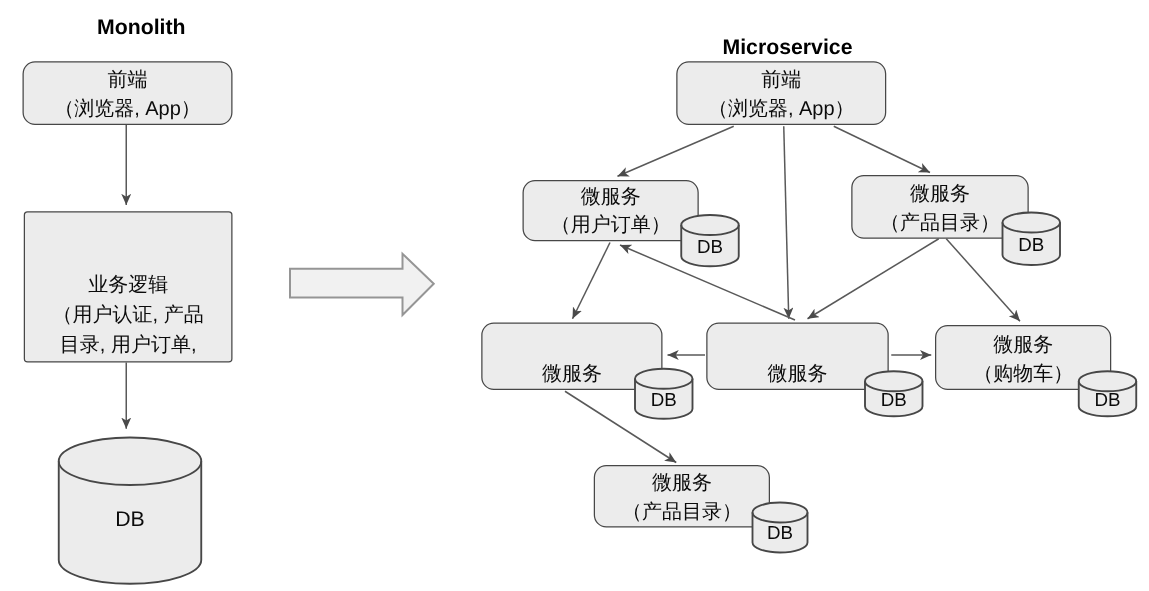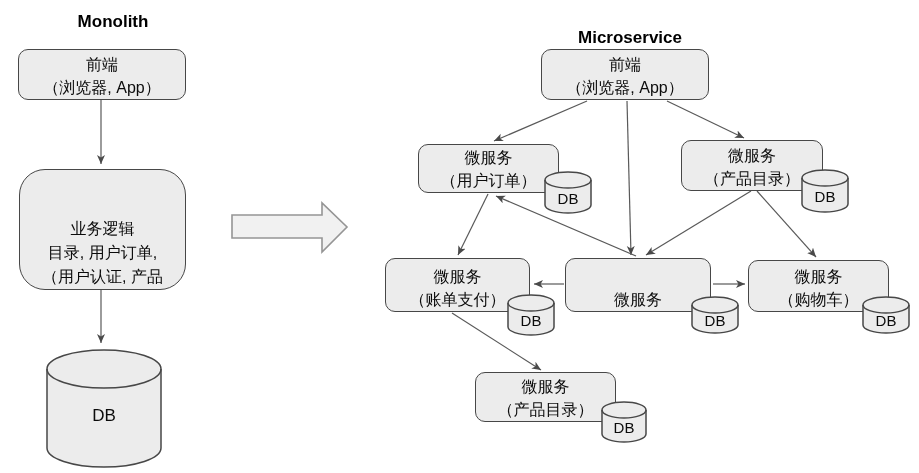--- a/index.html
+++ b/index.html
@@ -13,21 +13,21 @@
     position:absolute; font-weight:bold; font-size:17px; color:#000;
     text-align:center;
   }
   .node {
     position:absolute; box-sizing:border-box;
     background:#ececec; border:1.6px solid #474747; border-radius:10px;
     display:flex; flex-direction:column; justify-content:flex-end; align-items:center;
     text-align:center; font-size:16px; line-height:23px; color:#0b0b0b;
     z-index:2;
   }
-  .node.big { border-radius:26px; line-height:24px; }
+  .node.big { border-radius:3px; line-height:24px; }
   svg text { font-family:"Liberation Sans","DejaVu Sans",sans-serif; fill:#0b0b0b; }
   text.db-small { font-size:15px; }
   text.db-big   { font-size:17px; }
   .edge { stroke:#595959; stroke-width:1.2; fill:none; }
   .cyl  { fill:#ececec; stroke:#474747; stroke-width:1.5; }
   .cyl-inner { fill:none; stroke:#474747; stroke-width:1.5; }
   .block-arrow { fill:#f1f1f1; stroke:#959595; stroke-width:1.6; }
 </style>
 </head>
 <body>
@@ -60,39 +60,38 @@
 
   <div class="title" style="left:48px; top:12px; width:130px;">Monolith</div>
   <div class="title" style="left:555px; top:28px; width:150px;">Microservice</div>
 
   <div class="node" style="left:18px; top:49px; width:168px; height:51px;">
     <span>前端</span>
     <span>（浏览器, App）</span>
   </div>
   <div class="node big" style="left:19px; top:169px; width:167px; height:121px;">
     <span>业务逻辑</span>
+    <span>（用户认证, 产品</span>
     <span>目录, 用户订单,</span>
-    <span>（用户认证, 产品</span>
   </div>
 
   <div class="node" style="left:541px; top:49px; width:168px; height:51px;">
     <span>前端</span>
     <span>（浏览器, App）</span>
   </div>
   <div class="node" style="left:418px; top:144px; width:141px; height:49px;">
     <span>微服务</span>
     <span>（用户订单）</span>
   </div>
   <div class="node" style="left:681px; top:140px; width:142px; height:51px;">
     <span>微服务</span>
     <span>（产品目录）</span>
   </div>
   <div class="node" style="left:385px; top:258px; width:145px; height:54px;">
     <span>微服务</span>
-    <span>（账单支付）</span>
   </div>
   <div class="node" style="left:565px; top:258px; width:146px; height:54px;">
     <span>微服务</span>
   </div>
   <div class="node" style="left:748px; top:260px; width:141px; height:52px;">
     <span>微服务</span>
     <span>（购物车）</span>
   </div>
   <div class="node" style="left:475px; top:372px; width:141px; height:50px;">
     <span>微服务</span>

